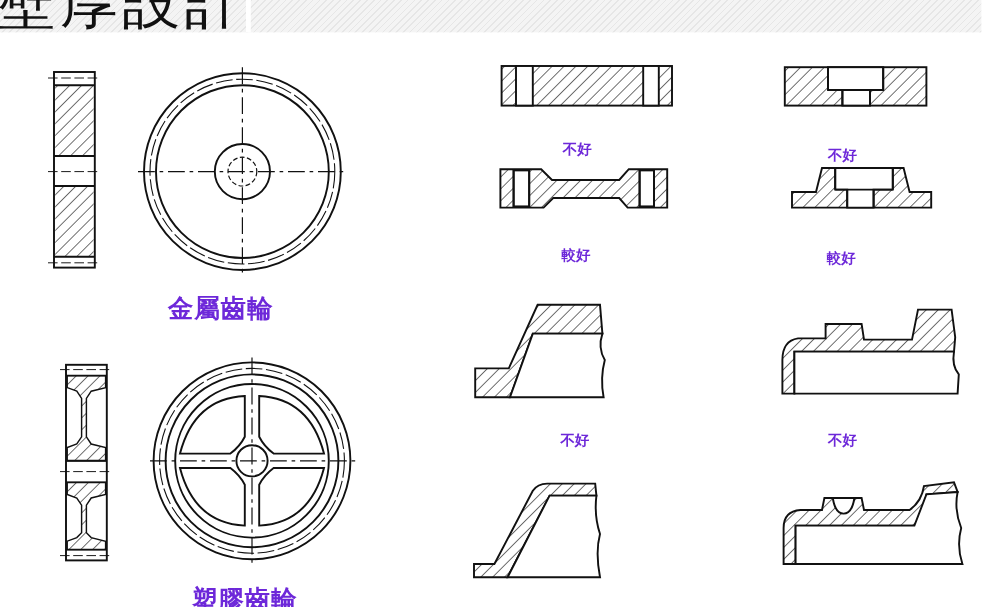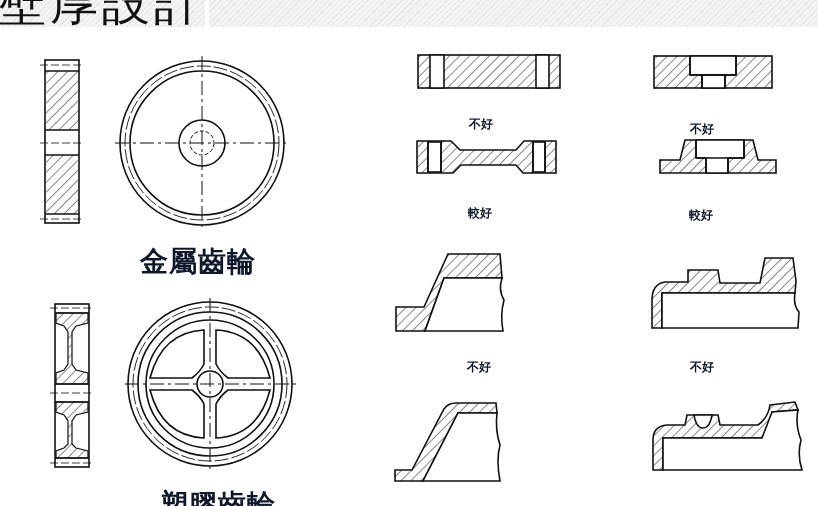--- a/index.html
+++ b/index.html
@@ -10,24 +10,24 @@
     background-color: #f4f4f4;
     background-image: repeating-linear-gradient(135deg, rgba(0,0,0,0.06) 0px, rgba(0,0,0,0.06) 1px, transparent 1px, transparent 4px);
   }
   .header-gap { position: absolute; left: 205px; top: 0; width: 4px; height: 27px; background: #ffffff; }
   .page-title {
     position: absolute; left: -2px; top: -26px; font-size: 48px; line-height: 56px;
     color: #111; letter-spacing: 4px; white-space: nowrap; font-weight: normal;
   }
   svg.drawing { position: absolute; left: 0; top: 0; }
   .label {
-    position: absolute; font-weight: bold; color: #0f172a; white-space: nowrap;
+    position: absolute; font-weight: bold; color: #6d28d9; white-space: nowrap;
     font-family: "DejaVu Sans", sans-serif;
   }
-  .lbl-big { font-size: 28px; letter-spacing: 1px; }
+  .lbl-big { font-size: 21px; letter-spacing: 1px; }
   .lbl-small { font-size: 12px; }
 </style>
 </head>
 <body>
 
 <div class="header-band"></div>
 <div class="header-gap"></div>
 <div class="page-title">壁厚設計</div>
 
 <svg class="drawing" width="818" height="506" viewBox="0 0 818 506">

